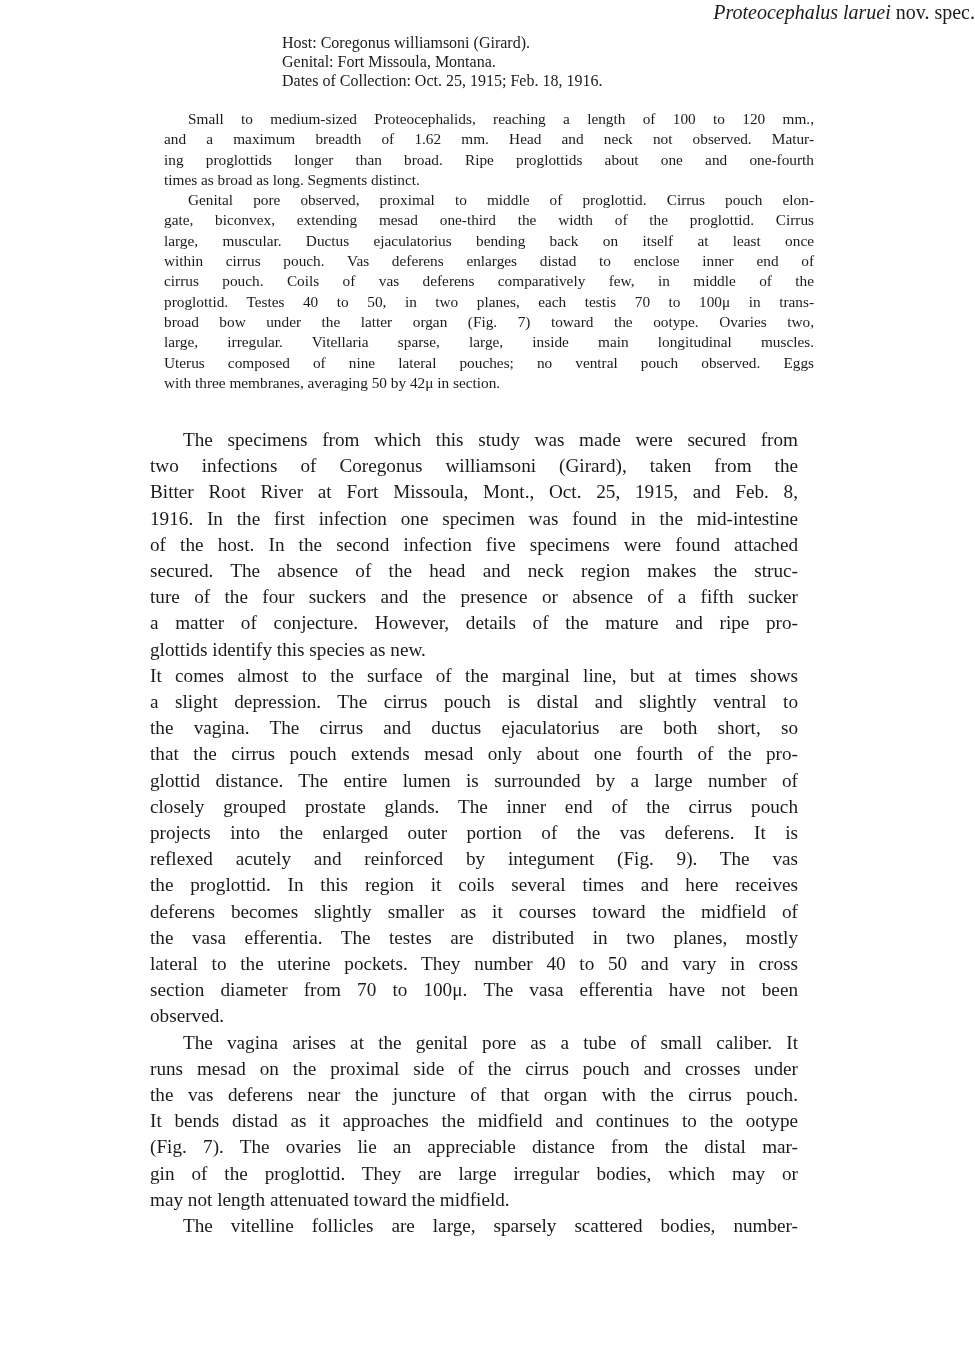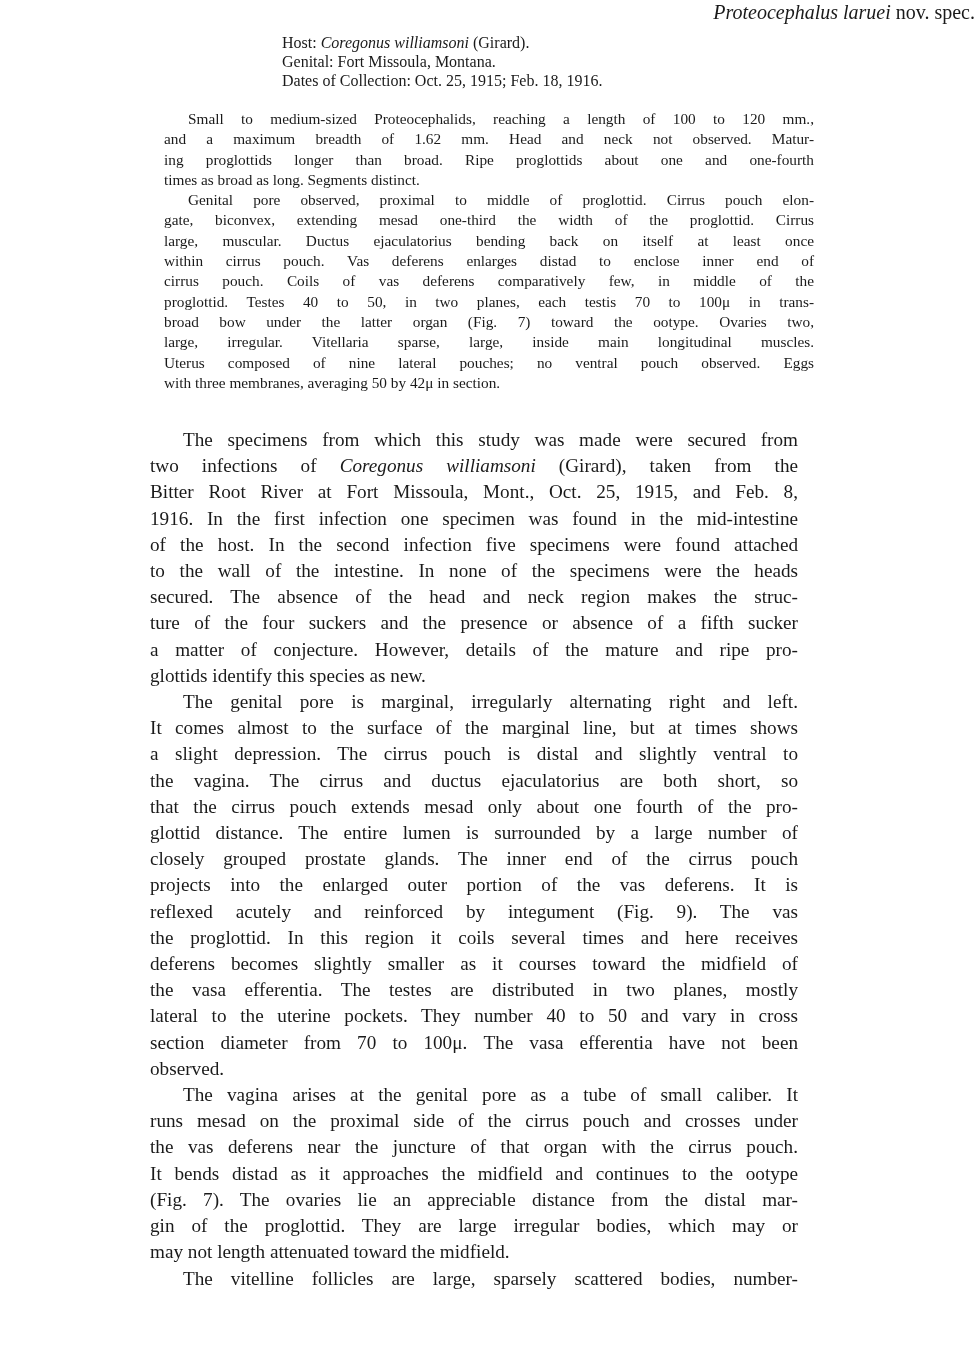--- a/index.html
+++ b/index.html
@@ -1,21 +1,21 @@
 <!DOCTYPE html>
 <html><head>
 <meta charset="utf-8">
 <style>
   html, body { margin: 0; padding: 0; background: #ffffff; }
   body { width: 975px; height: 1350px; position: relative; overflow: hidden; color: #1a1a1a; font-family: "Liberation Serif", "DejaVu Serif", serif; }
   .title { position: absolute; top: 0; left: 0; width: 975px; text-align: right; font-size: 20px; line-height: 24px; }
   .title .it { font-style: italic; }
   .meta { position: absolute; top: 33px; left: 282px; font-size: 16px; line-height: 19px; }
   .meta .line { white-space: nowrap; }
-  .it { font-style: italic; }
+  .it { }
   .abstract { position: absolute; top: 109px; left: 164px; width: 650px; font-size: 15.3px; line-height: 20.3px; }
   .body { position: absolute; top: 427px; left: 150px; width: 648px; font-size: 19.2px; line-height: 26.2px; }
   .ln { display: block; white-space: nowrap; text-align: justify; text-align-last: justify; }
   .ln.last { text-align-last: left; }
   .ln.indent { padding-left: 33px; }
   .abstract .ln.indent { padding-left: 24px; }
 </style>
 </head>
 <body>
 
@@ -46,28 +46,26 @@
     <span class="ln last">with three membranes, averaging 50 by 42μ in section.</span>
   </div>
 
 <div class="body">
   <span class="ln indent">The specimens from which this study was made were secured from</span>
   <span class="ln"><span>two infections of </span><span class="it">Coregonus williamsoni</span><span> (Girard), taken from the</span></span>
   <div id="p1">
       <span class="ln">Bitter Root River at Fort Missoula, Mont., Oct. 25, 1915, and Feb. 8,</span>
       <span class="ln">1916. In the first infection one specimen was found in the mid-intestine</span>
       <span class="ln">of the host.  In the second infection five specimens were found attached</span>
-      <span class="ln">to the wall of the intestine.  In none of the specimens were the heads</span>
       <span class="ln">secured.  The absence of the head and neck region makes the struc-</span>
       <span class="ln">ture of the four suckers and the presence or absence of a fifth sucker</span>
       <span class="ln">a matter of conjecture.  However, details of the mature and ripe pro-</span>
       <span class="ln last">glottids identify this species as new.</span>
     </div>
   <div id="p2">
-      <span class="ln indent">The genital pore is marginal, irregularly alternating right and left.</span>
       <span class="ln">It comes almost to the surface of the marginal line, but at times shows</span>
       <span class="ln">a slight depression.  The cirrus pouch is distal and slightly ventral to</span>
       <span class="ln">the vagina.  The cirrus and ductus ejaculatorius are both short, so</span>
       <span class="ln">that the cirrus pouch extends mesad only about one fourth of the pro-</span>
       <span class="ln">glottid distance.  The entire lumen is surrounded by a large number of</span>
       <span class="ln">closely grouped prostate glands.  The inner end of the cirrus pouch</span>
       <span class="ln">projects into the enlarged outer portion of the vas deferens.  It is</span>
       <span class="ln">reflexed acutely and reinforced by integument (Fig. 9).  The vas</span>
       <span class="ln">the proglottid.  In this region it coils several times and here receives</span>
       <span class="ln">deferens becomes slightly smaller as it courses toward the midfield of</span>

